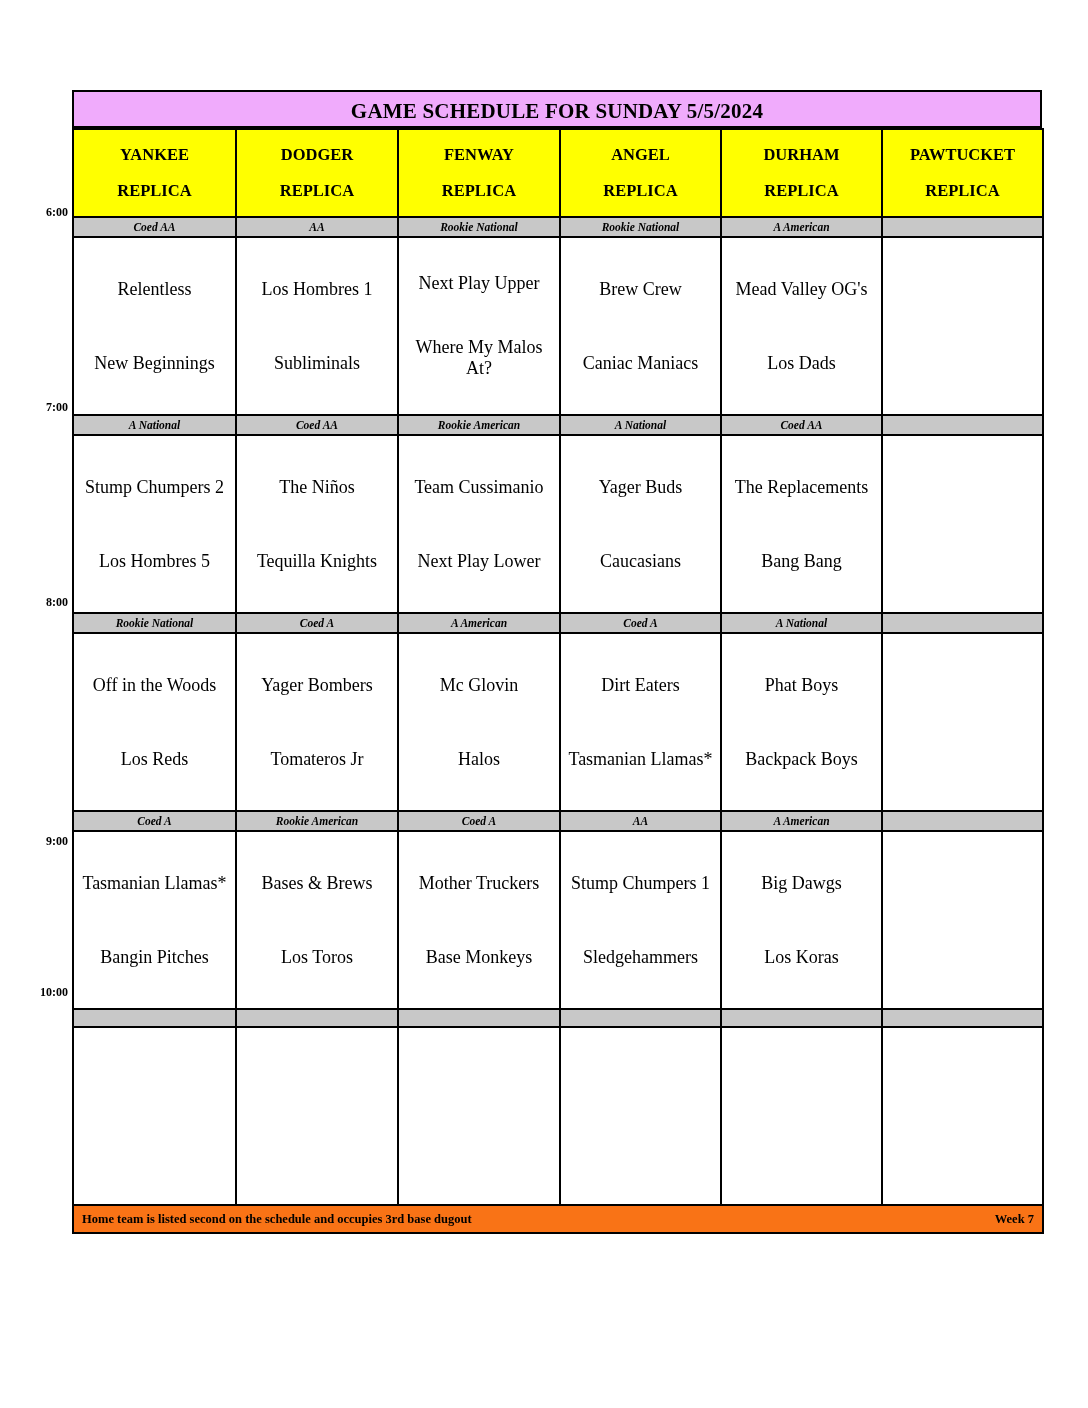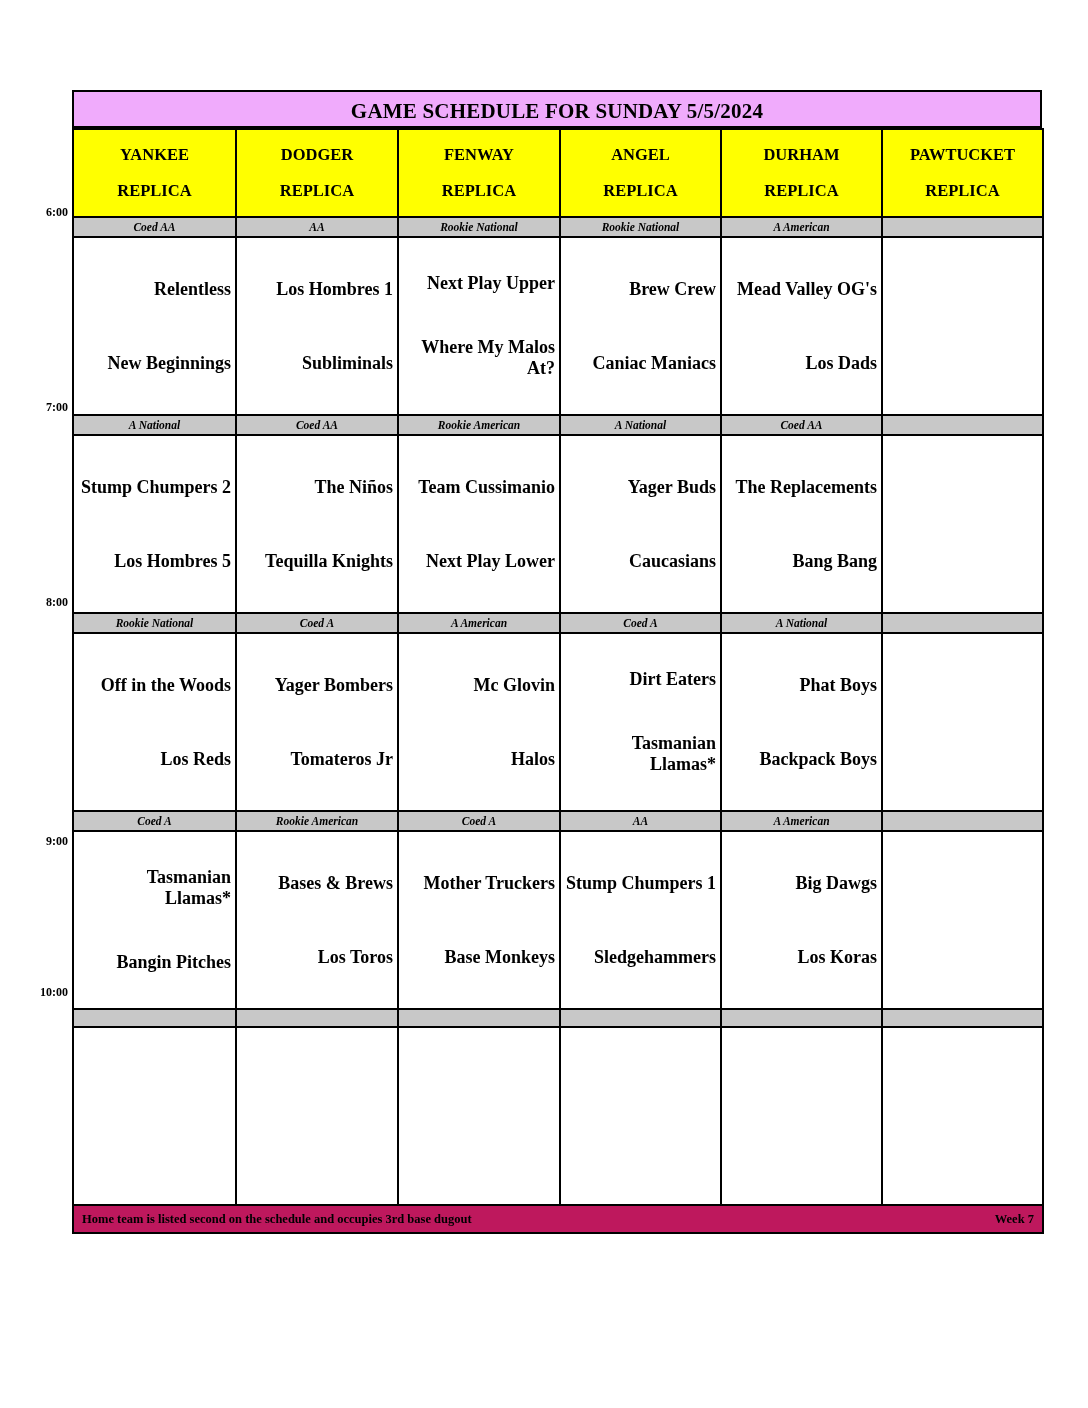--- a/index.html
+++ b/index.html
@@ -90,38 +90,37 @@
   .game-inner {
     height: 176px;
     display: flex;
     flex-direction: column;
     justify-content: space-around;
     align-items: center;
     padding: 14px 4px;
     box-sizing: border-box;
   }
   .team {
-    font-weight: bold;
+    font-weight: normal;
     font-size: 18px;
     line-height: 1.15;
     width: 100%;
-    text-align: right;
   }
   .spacer-row td {
     height: 18px;
     background: #c8c8c8;
     border-left: 2px solid #000;
     border-right: 2px solid #000;
     border-top: 2px solid #000;
     border-bottom: 2px solid #000;
     box-sizing: border-box;
   }
   
   .foot-row td {
-    background: #be185d;
+    background: #f97316;
     border: 2px solid #000;
     height: 26px;
     box-sizing: border-box;
   }
   .foot-inner {
     display: flex;
     justify-content: space-between;
     align-items: center;
     height: 26px;
     padding: 0 8px;

